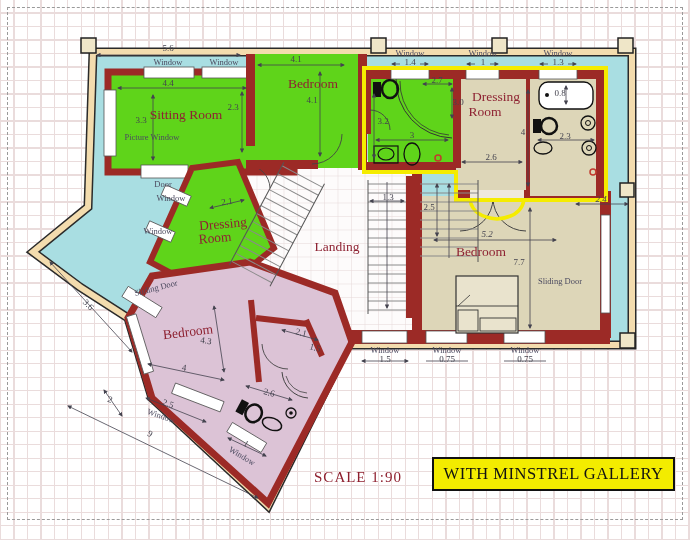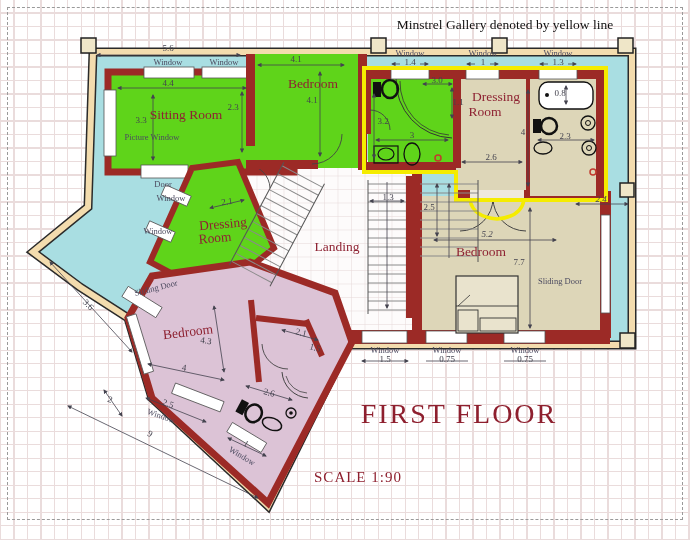--- a/index.html
+++ b/index.html
@@ -303,22 +303,22 @@
       <span class="lb tag" style="left: 242px; top: 456px; transform: translate(-50%, -50%) rotate(31deg);">Window</span>
       <span class="lb dim" style="left: 168px; top: 48px;">5.6</span>
       <span class="lb dim" style="left: 168px; top: 83px;">4.4</span>
       <span class="lb dim" style="left: 141px; top: 120px;">3.3</span>
       <span class="lb dim" style="left: 233px; top: 107px;">2.3</span>
       <span class="lb dim" style="left: 296px; top: 59px;">4.1</span>
       <span class="lb dim" style="left: 312px; top: 100px;">4.1</span>
       <span class="lb dim" style="left: 410px; top: 62px;">1.4</span>
       <span class="lb dim" style="left: 483px; top: 62px;">1</span>
       <span class="lb dim" style="left: 558px; top: 62px;">1.3</span>
-      <span class="lb dim" style="left: 437px; top: 80px;">3.0</span>
-      <span class="lb dim" style="left: 458px; top: 102px;">1.1</span>
+      <span class="lb dim" style="left: 437px; top: 80px;">2.7</span>
+      <span class="lb dim" style="left: 458px; top: 102px;">3.0</span>
       <span class="lb dim" style="left: 383px; top: 121px;">3.2</span>
       <span class="lb dim" style="left: 412px; top: 135px;">3</span>
       <span class="lb dim" style="left: 491px; top: 157px;">2.6</span>
       <span class="lb dim" style="left: 523px; top: 132px;">4</span>
       <span class="lb dim" style="left: 560px; top: 93px;">0.8</span>
       <span class="lb dim" style="left: 565px; top: 136px;">2.3</span>
       <span class="lb dim" style="left: 601px; top: 199px; font-style: italic;">2.4</span>
       <span class="lb dim" style="left: 388px; top: 197px;">1.3</span>
       <span class="lb dim" style="left: 429px; top: 207px;">2.5</span>
       <span class="lb dim" style="left: 227px; top: 202px; transform: translate(-50%, -50%) rotate(-8deg);">2.1</span>
@@ -332,16 +332,17 @@
       <span class="lb dim" style="left: 269px; top: 393px; transform: translate(-50%, -50%) rotate(14deg);">2.6</span>
       <span class="lb dim" style="left: 206px; top: 341px; transform: translate(-50%, -50%) rotate(8deg);">4.3</span>
       <span class="lb dim" style="left: 184px; top: 368px; transform: translate(-50%, -50%) rotate(8deg);">4</span>
       <span class="lb dim" style="left: 88px; top: 305px; transform: translate(-50%, -50%) rotate(46deg);">3.6</span>
       <span class="lb dim" style="left: 110px; top: 400px; transform: translate(-50%, -50%) rotate(20deg);">2</span>
       <span class="lb dim" style="left: 150px; top: 434px; transform: translate(-50%, -50%) rotate(27deg);">9</span>
       <span class="lb dim" style="left: 168px; top: 404px; transform: translate(-50%, -50%) rotate(20deg);">2.5</span>
       <span class="lb dim" style="left: 246px; top: 444px; transform: translate(-50%, -50%) rotate(31deg);">1</span>
     </div>
 
-  <span class="note" style="left:505px;top:25px;">Minstrel Gallery denoted by yellow line</span>
-  <span class="big-title" style="left:459px;top:414px;">FIRST FLOOR</span>
   <span class="scale-text" style="left:358px;top:477px;text-align:center;">SCALE  1:90</span>
+  <div class="banner">
+    <span>WITH MINSTREL GALLERY</span>
+  </div>
 </div>
 
 </body></html>

